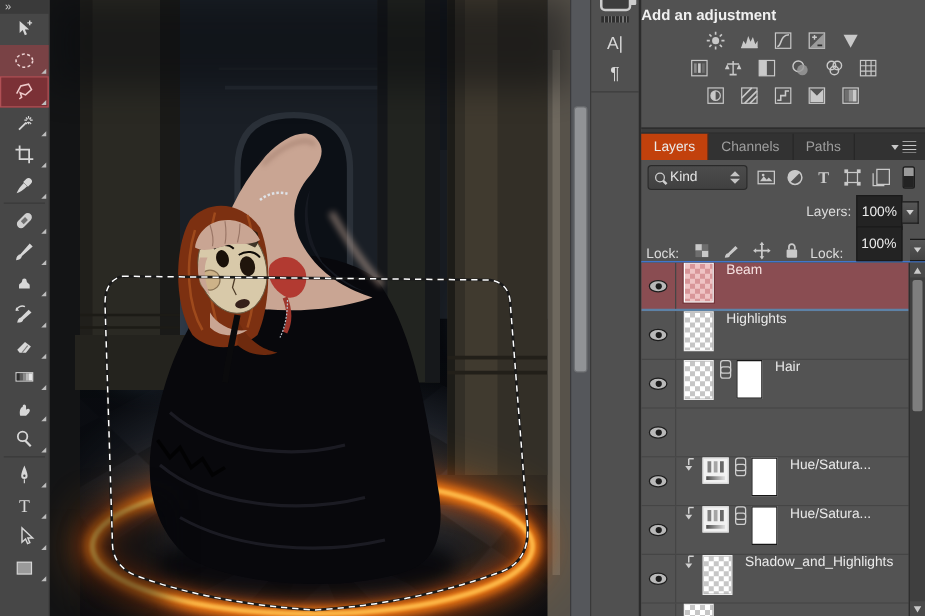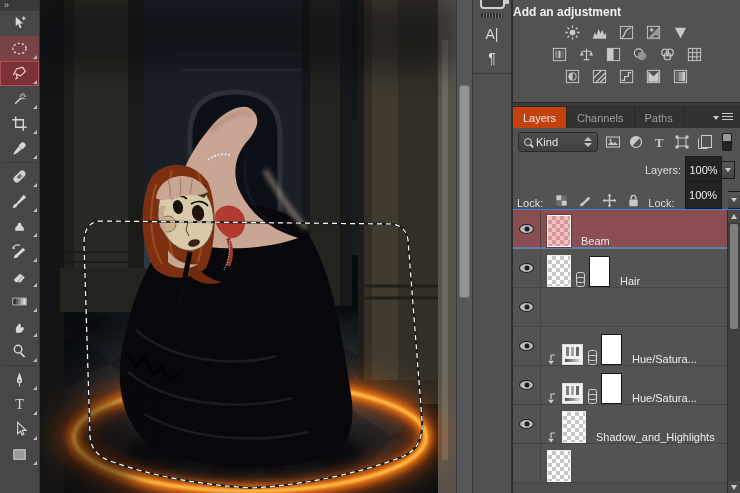--- a/index.html
+++ b/index.html
@@ -73,21 +73,21 @@
   .valarrow::after{content:'';border-left:3.5px solid transparent;border-right:3.5px solid transparent;border-top:4px solid #cfcfcf}
   .lock-ic{width:17px;height:17px;display:flex;align-items:center;justify-content:center}
 
   .layer-list{flex:1;position:relative;overflow:hidden;background:#4e4e4e;min-height:0}
   .rows{margin-right:13px}
   .layer-row{height:39px;display:flex;align-items:stretch;background:#535353;border-bottom:1px solid #454545}
   .layer-row.selected{background:#8a4d52;border-bottom:2px solid #5d82a6}
   .eye-cell{width:28px;flex:none;border-right:1px solid #454545;display:flex;align-items:center;justify-content:center}
   .eye{width:15px;height:10px;border:1px solid #1d1d1d;border-radius:50%;background:#b9b9b9;position:relative}
   .eye::after{content:'';position:absolute;left:50%;top:50%;transform:translate(-50%,-50%);width:5px;height:5px;border-radius:50%;background:#1d1d1d}
-  .row-body{display:flex;align-items:flex-end;gap:5px;padding-left:6px;flex:1;min-width:0}
+  .row-body{display:flex;align-items:flex-start;gap:5px;padding-left:6px;flex:1;min-width:0}
   .clip-ar{width:10px;flex:none;display:flex;align-items:center}
   .th{flex:none}
   .th.checker{width:24px;height:32px;background:repeating-conic-gradient(#c6c6c6 0% 25%,#fff 0% 50%) 0 0/8px 8px;border:1px solid #ececec}
   .th.checker-red{width:24px;height:32px;background:repeating-conic-gradient(#d89699 0% 25%,#efc3c4 0% 50%) 0 0/8px 8px;border:1px solid #fff;box-shadow:0 0 0 1px #74353a}
   .th.gradient{width:21px;height:21px;background:linear-gradient(90deg,#2d2d2d,#f0f0f0);border:1px solid #dcdcdc}
   .th.huesat{width:21px;height:21px;border:1px solid #dcdcdc;background-color:#f1f1f1;
     background-image:linear-gradient(#808080,#808080),linear-gradient(#a5a5a5,#a5a5a5),linear-gradient(#666,#666),linear-gradient(90deg,#4a4a4a,#e0e0e0);
     background-position:3px 2px,8px 2px,13px 2px,2px 14px;background-size:3px 9px,3px 9px,3px 9px,15px 3px;background-repeat:no-repeat}
   .mask{width:21px;height:31px;background:#fff;border:1px solid #161616;flex:none}
   .chain{width:8px;height:15px;position:relative;flex:none}
@@ -563,20 +563,29 @@
                 <div class="th checker-red"></div>
                 <span class="lname">Beam</span>
               </div>
             </div>
             <div class="layer-row">
               <div class="eye-cell">
                 <span class="eye"></span>
               </div>
               <div class="row-body">
                 <div class="th checker"></div>
+                <span class="lname">Highlights</span>
+              </div>
+            </div>
+            <div class="layer-row">
+              <div class="eye-cell">
+                <span class="eye"></span>
+              </div>
+              <div class="row-body">
+                <div class="th checker"></div>
                 <span class="chain"></span>
                 <div class="mask"></div>
                 <span class="lname">Hair</span>
               </div>
             </div>
             <div class="layer-row">
               <div class="eye-cell">
                 <span class="eye"></span>
               </div>
             </div>

